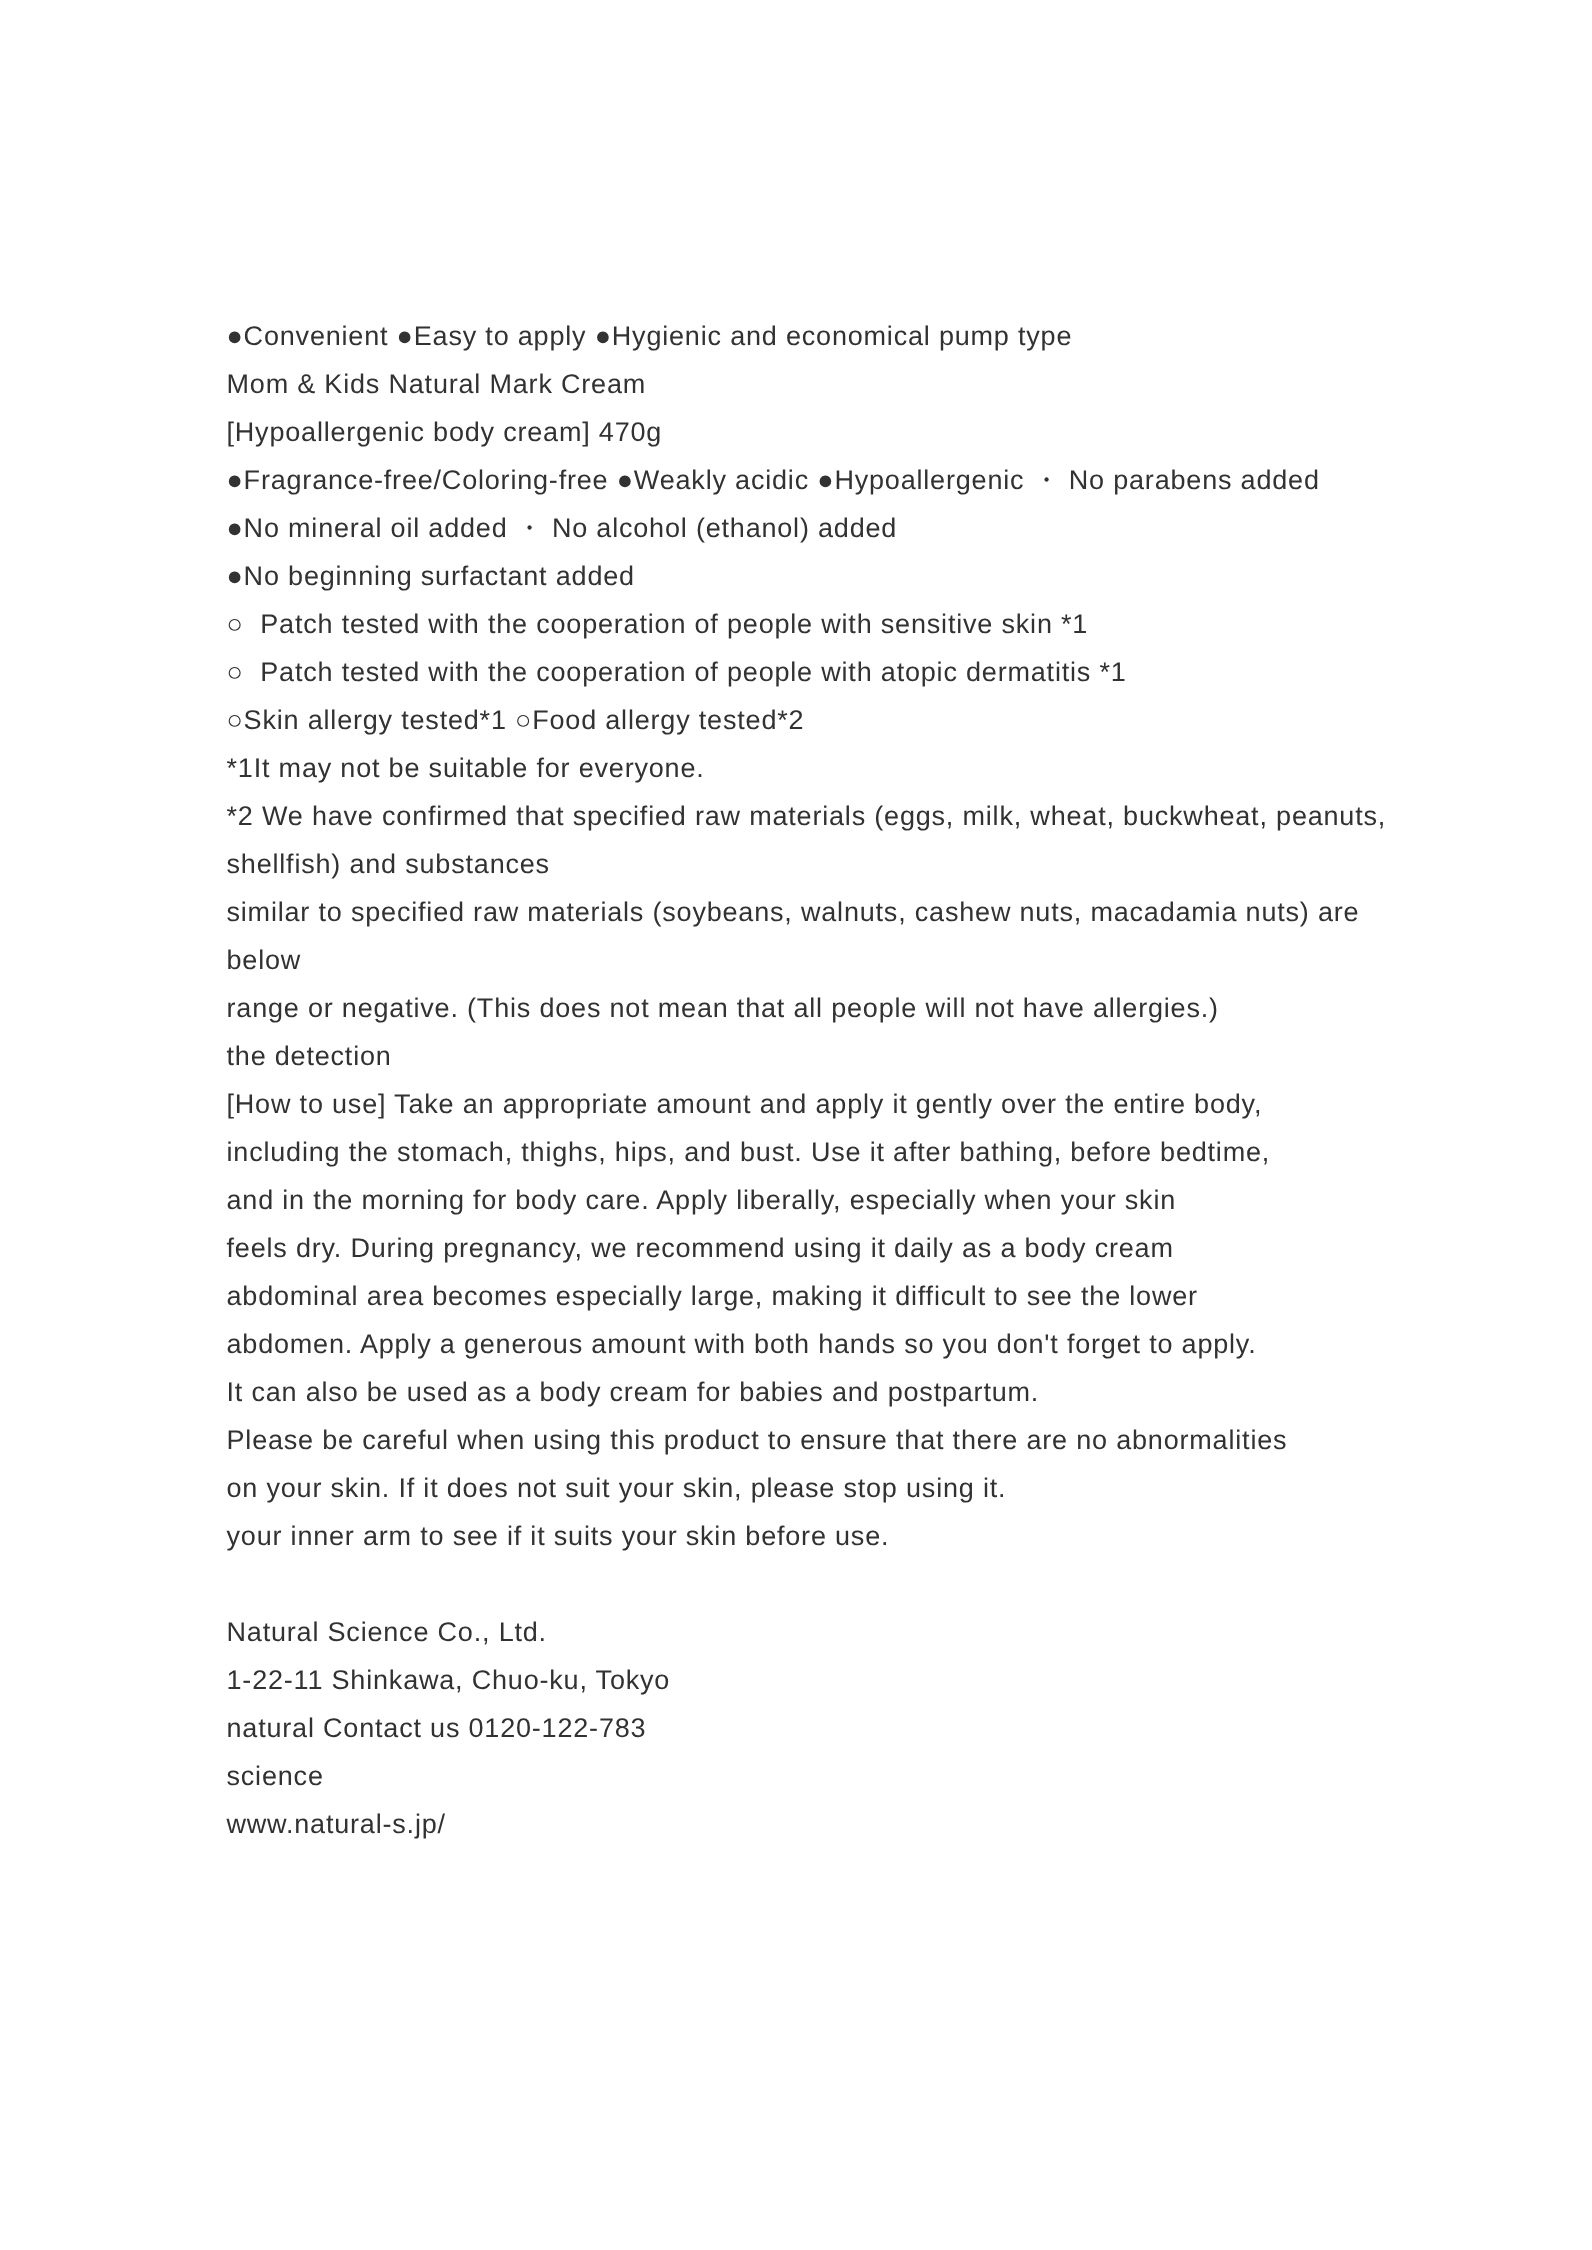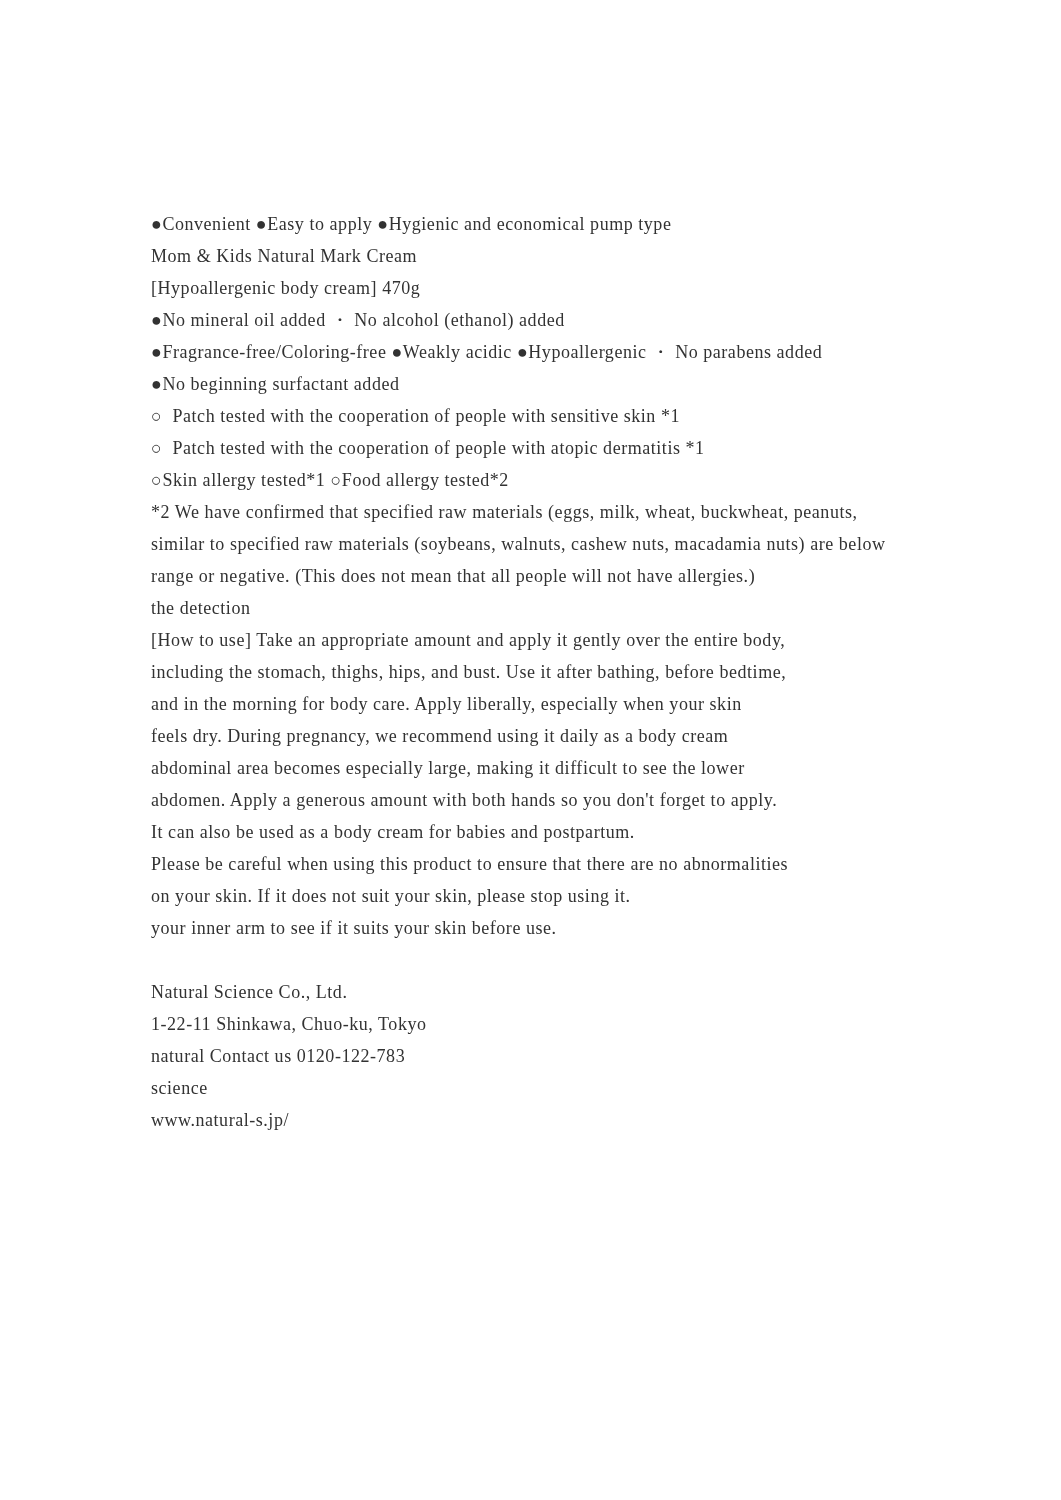--- a/index.html
+++ b/index.html
@@ -14,48 +14,50 @@
     position: relative;
     width: 1061px;
     height: 1500px;
     background: #ffffff;
   }
   .doc-body {
     position: absolute;
     left: 151px;
     top: 208px;
     width: 790px;
-    font-family: Liberation Serif, serif;
+    font-family: Liberation Sans, sans-serif;
     font-size: 18px;
     line-height: 32px;
     letter-spacing: 0.03em;
     color: #323232;
   }
   .line {
     min-height: 32px;
     white-space: pre-wrap;
     font-weight: 400;
   }
 </style>
 </head>
 <body>
 
 <div class="page">
   <div class="doc-body">
 
   <div class="line">●Convenient ●Easy to apply ●Hygienic and economical pump type</div>
       <div class="line">Mom &amp; Kids Natural Mark Cream</div>
       <div class="line">[Hypoallergenic body cream] 470g</div>
+      <div class="line">●Fragrance-free/Coloring-free ●Weakly acidic ●Hypoallergenic ・ No parabens added</div>
       <div class="line">●No mineral oil added ・ No alcohol (ethanol) added</div>
-      <div class="line">●Fragrance-free/Coloring-free ●Weakly acidic ●Hypoallergenic ・ No parabens added</div>
       <div class="line">●No beginning surfactant added</div>
       <div class="line">○  Patch tested with the cooperation of people with sensitive skin *1</div>
       <div class="line">○  Patch tested with the cooperation of people with atopic dermatitis *1</div>
       <div class="line">○Skin allergy tested*1 ○Food allergy tested*2</div>
+      <div class="line">*1It may not be suitable for everyone.</div>
       <div class="line">*2 We have confirmed that specified raw materials (eggs, milk, wheat, buckwheat, peanuts,</div>
+      <div class="line">shellfish) and substances</div>
       <div class="line">similar to specified raw materials (soybeans, walnuts, cashew nuts, macadamia nuts) are below</div>
       <div class="line">range or negative. (This does not mean that all people will not have allergies.)</div>
       <div class="line">the detection</div>
       <div class="line">[How to use] Take an appropriate amount and apply it gently over the entire body,</div>
       <div class="line">including the stomach, thighs, hips, and bust. Use it after bathing, before bedtime,</div>
       <div class="line">and in the morning for body care. Apply liberally, especially when your skin</div>
       <div class="line">feels dry. During pregnancy, we recommend using it daily as a body cream</div>
       <div class="line">abdominal area becomes especially large, making it difficult to see the lower</div>
       <div class="line">abdomen. Apply a generous amount with both hands so you don't forget to apply.</div>
       <div class="line">It can also be used as a body cream for babies and postpartum.</div>

